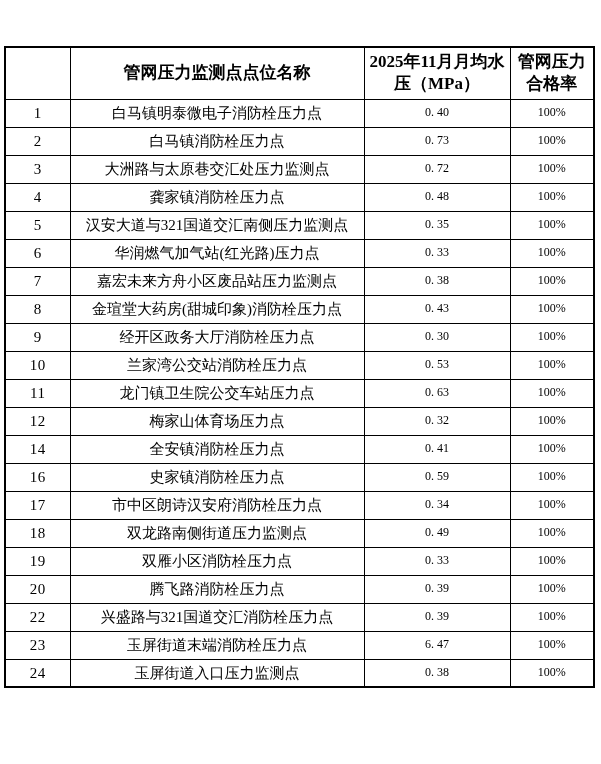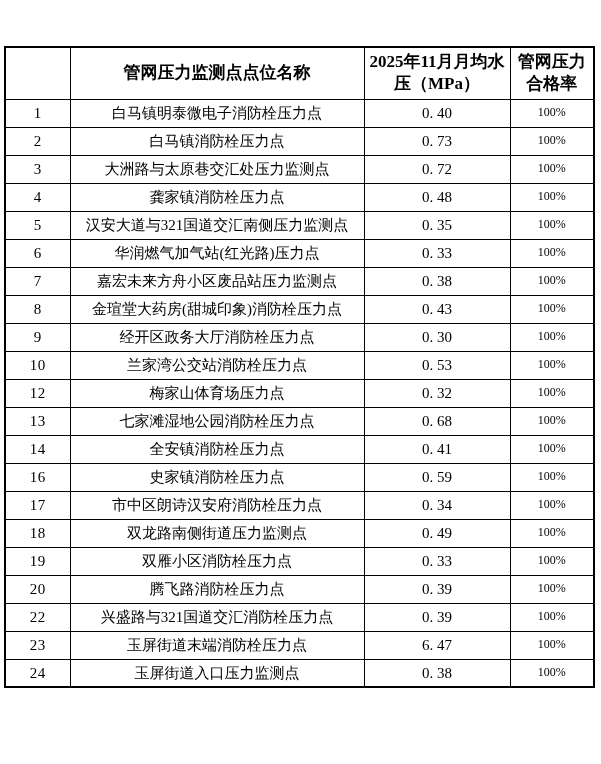--- a/index.html
+++ b/index.html
@@ -46,21 +46,21 @@
     height: 52px;
     padding: 2px 4px;
   }
   tbody td {
     font-size: 15px;
     height: 28px;
     line-height: 1.1;
     font-weight: normal;
   }
   td.c-index   { letter-spacing: 0.5px; }
-  td.c-press   { font-size: 15px; }
+  td.c-press   { font-size: 12px; }
   td.c-rate    { font-size: 12px; }
   col.col-index { width: 65px; }
   col.col-name  { width: 294px; }
   col.col-press { width: 146px; }
   col.col-rate  { width: 84px; }
 </style>
 </head>
 <body>
 
 <div class="page">
@@ -134,29 +134,29 @@
     <td class="c-press">0. 30</td>
     <td class="c-rate">100%</td>
   </tr>
         <tr>
     <td class="c-index">10</td>
     <td class="c-name">兰家湾公交站消防栓压力点</td>
     <td class="c-press">0. 53</td>
     <td class="c-rate">100%</td>
   </tr>
         <tr>
+    <td class="c-index">11</td>
+    <td class="c-name">龙门镇卫生院公交车站压力点</td>
+    <td class="c-press">0. 63</td>
+    <td class="c-rate">100%</td>
+  </tr>
+        <tr>
     <td class="c-index">12</td>
     <td class="c-name">梅家山体育场压力点</td>
     <td class="c-press">0. 32</td>
-    <td class="c-rate">100%</td>
-  </tr>
-        <tr>
-    <td class="c-index">13</td>
-    <td class="c-name">七家滩湿地公园消防栓压力点</td>
-    <td class="c-press">0. 68</td>
     <td class="c-rate">100%</td>
   </tr>
         <tr>
     <td class="c-index">14</td>
     <td class="c-name">全安镇消防栓压力点</td>
     <td class="c-press">0. 41</td>
     <td class="c-rate">100%</td>
   </tr>
         <tr>
     <td class="c-index">16</td>

